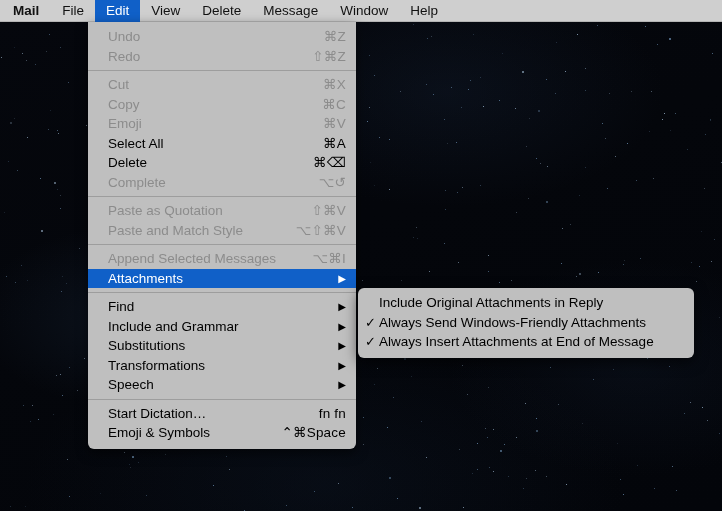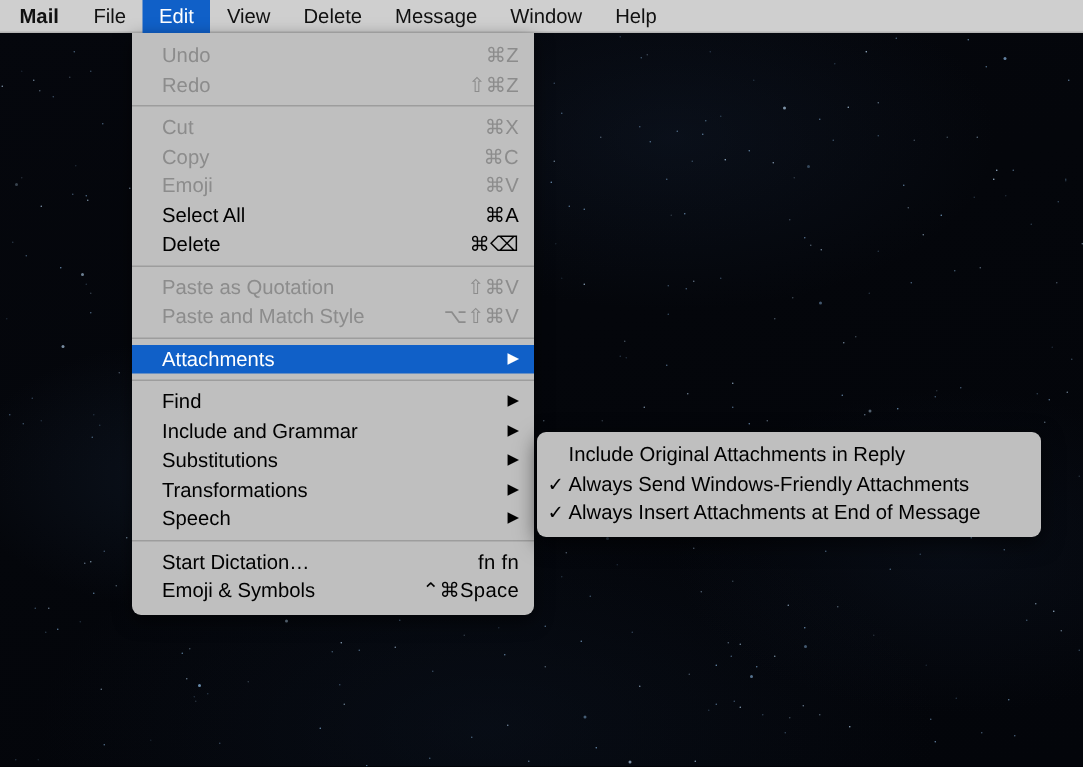--- a/index.html
+++ b/index.html
@@ -485,32 +485,42 @@
       <div class="mi">
         <span class="label">Select All</span>
         <span class="spacer"></span>
         <span class="short">⌘A</span>
       </div>
       <div class="mi">
         <span class="label">Delete</span>
         <span class="spacer"></span>
         <span class="short">⌘⌫</span>
       </div>
+      <div class="mi disabled">
+        <span class="label">Complete</span>
+        <span class="spacer"></span>
+        <span class="short">⌥↺</span>
+      </div>
       <div class="sep"></div>
       <div class="mi disabled">
         <span class="label">Paste as Quotation</span>
         <span class="spacer"></span>
         <span class="short">⇧⌘V</span>
       </div>
       <div class="mi disabled">
         <span class="label">Paste and Match Style</span>
         <span class="spacer"></span>
         <span class="short">⌥⇧⌘V</span>
       </div>
       <div class="sep"></div>
+      <div class="mi disabled">
+        <span class="label">Append Selected Messages</span>
+        <span class="spacer"></span>
+        <span class="short">⌥⌘I</span>
+      </div>
       <div class="mi sel">
         <span class="label">Attachments</span>
         <span class="spacer"></span>
         <span class="arrow">▶</span>
       </div>
       <div class="sep"></div>
       <div class="mi">
         <span class="label">Find</span>
         <span class="spacer"></span>
         <span class="arrow">▶</span>

